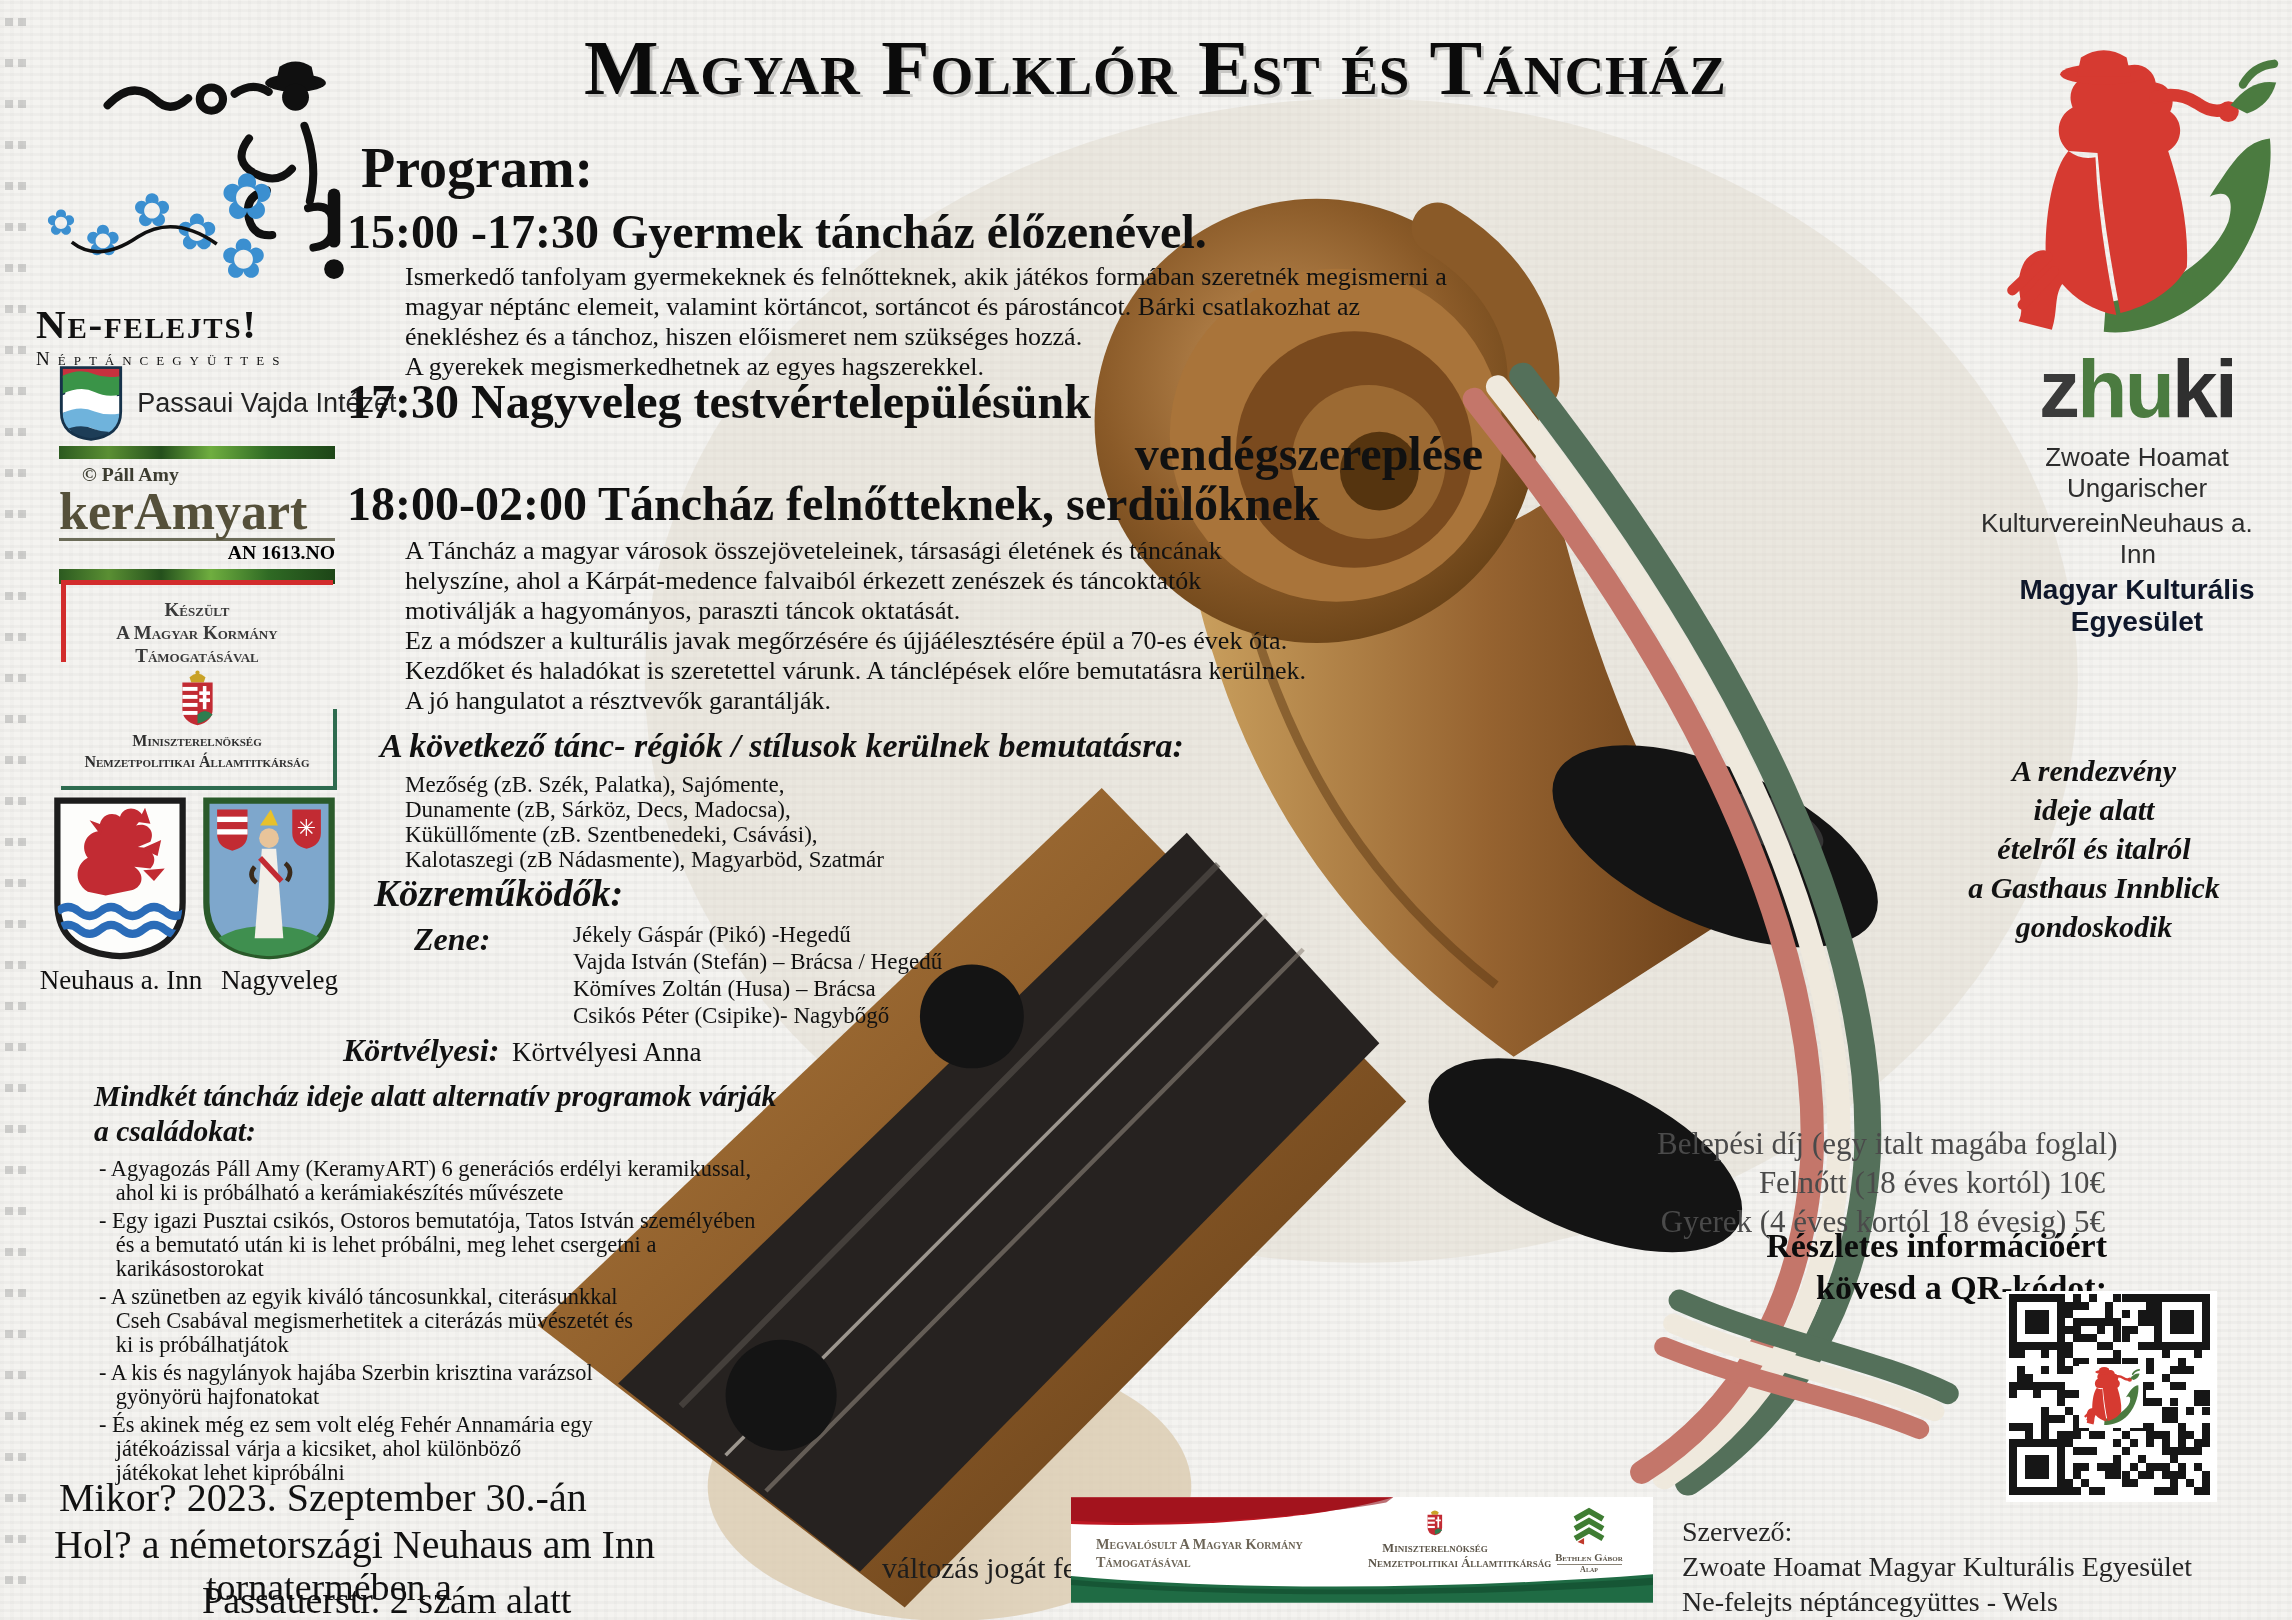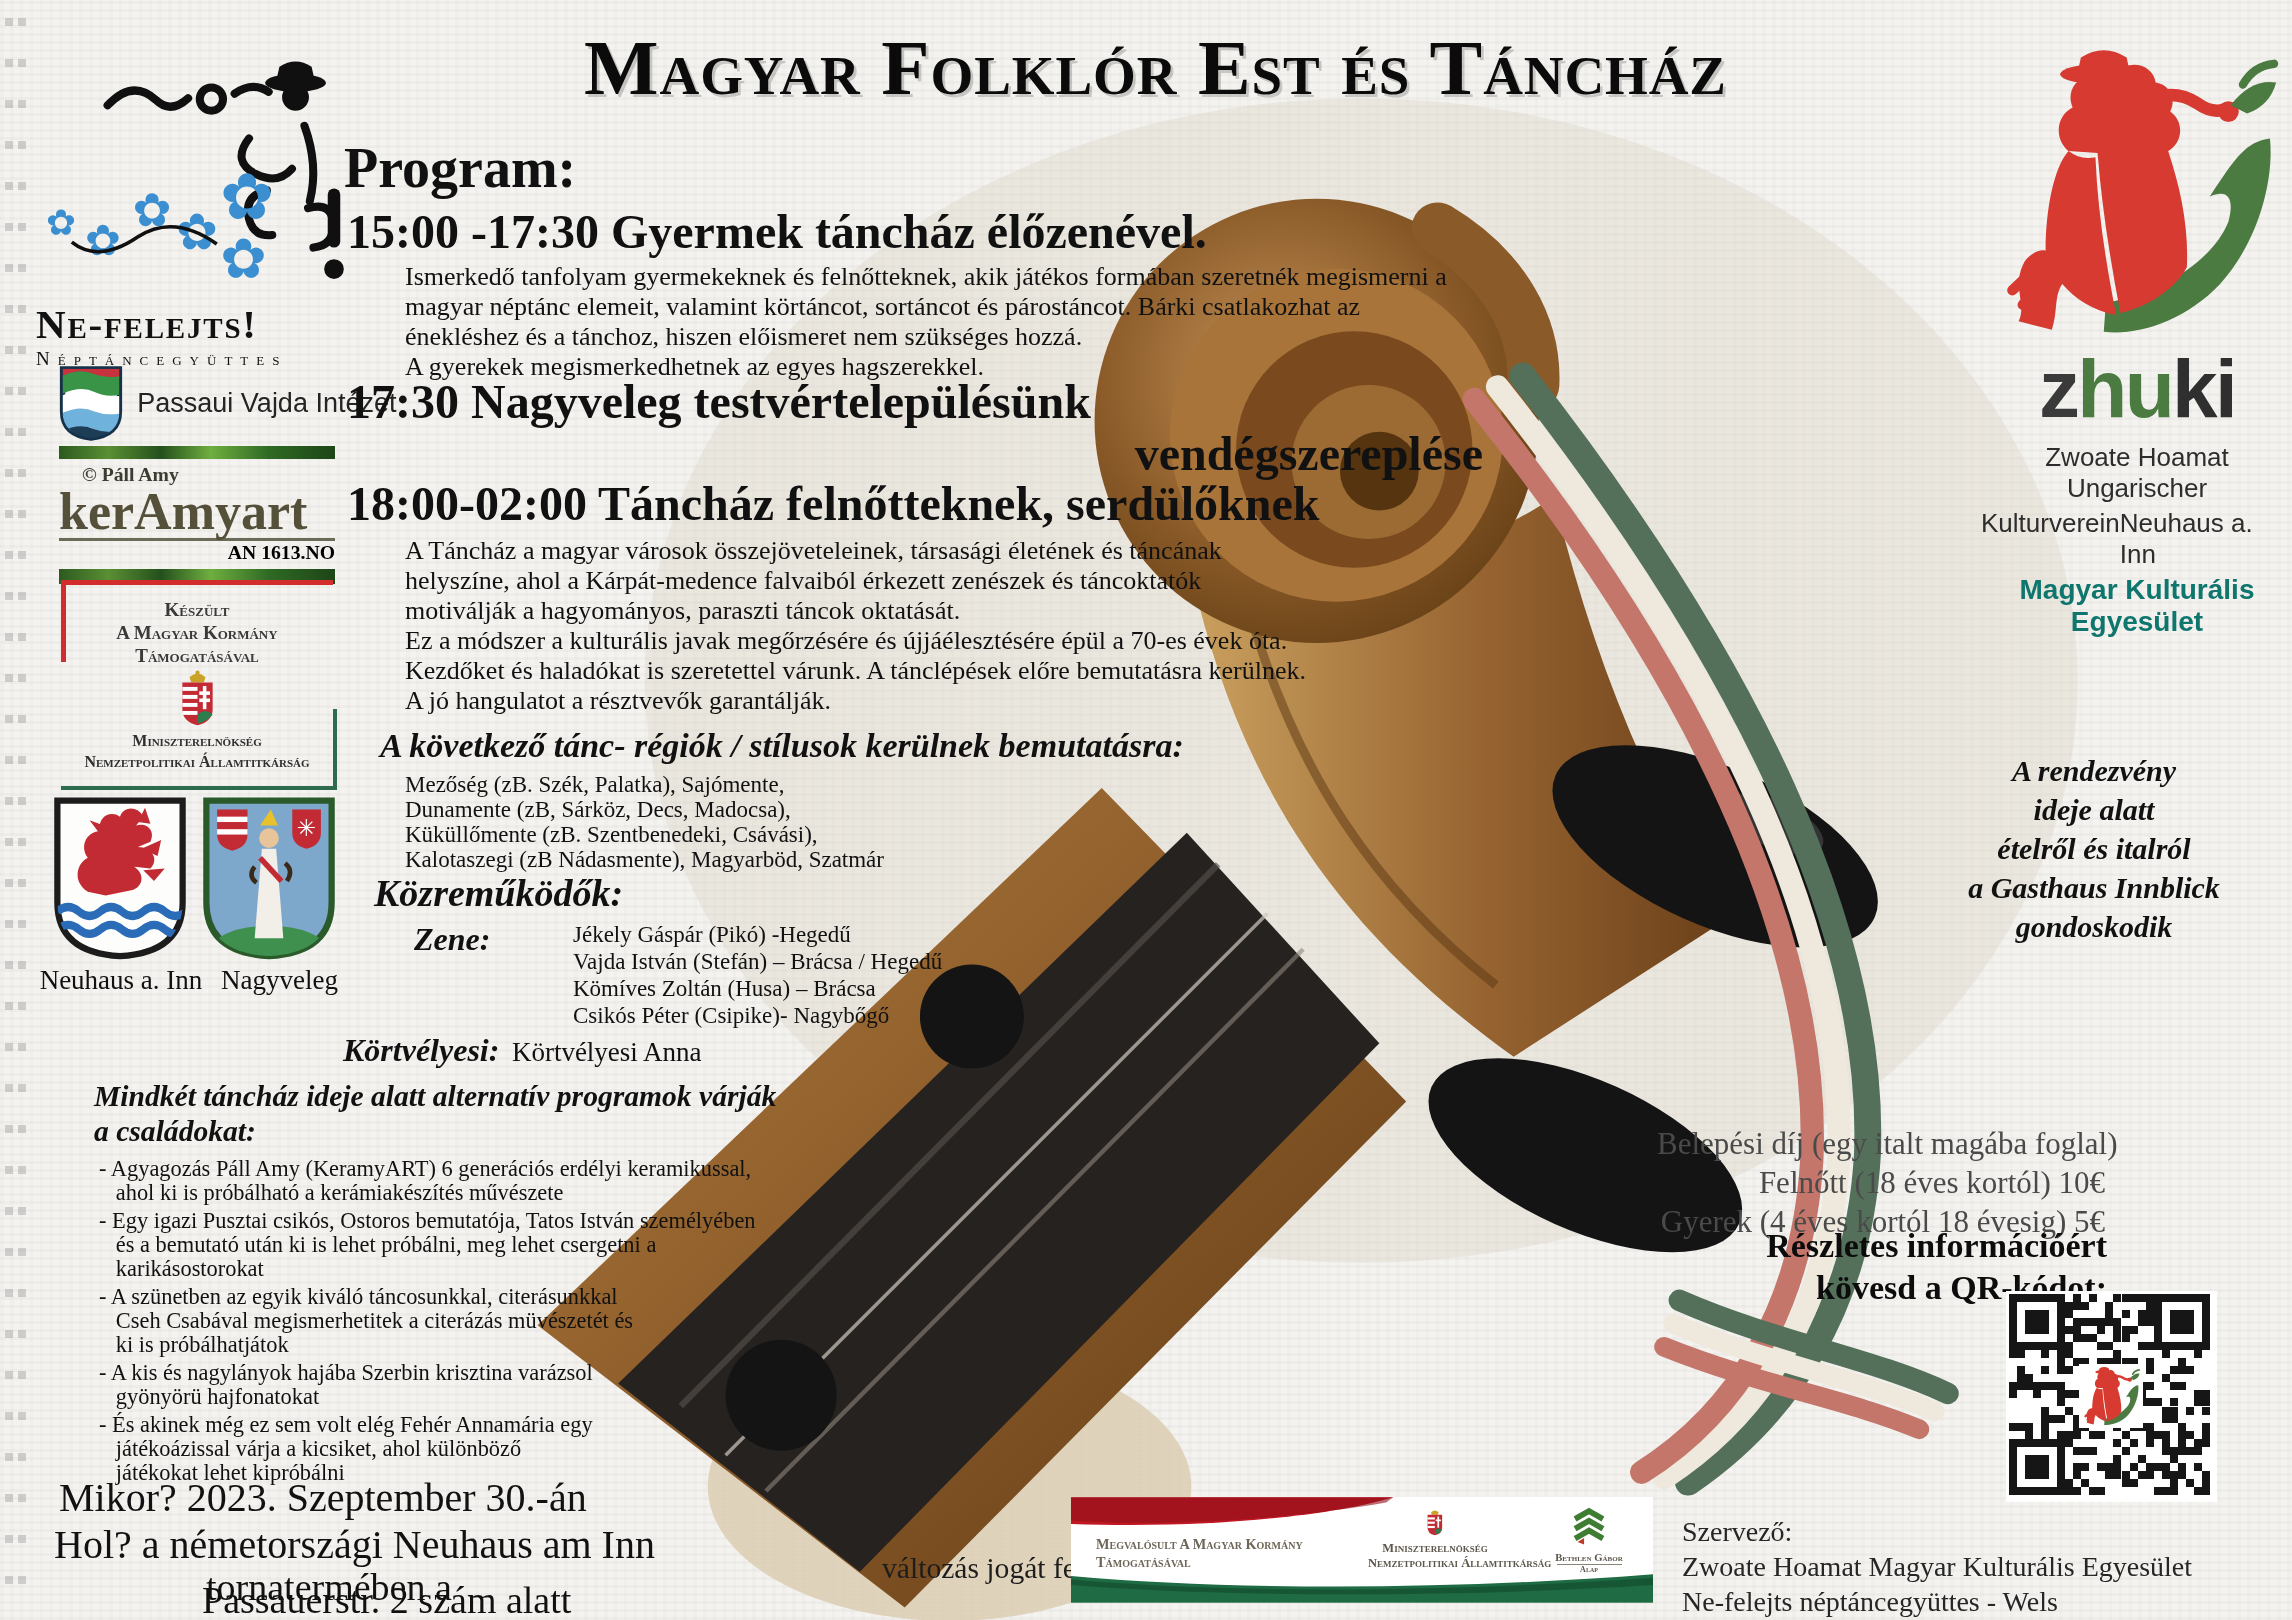--- a/index.html
+++ b/index.html
@@ -36,21 +36,21 @@
   .greenbar{background:linear-gradient(90deg,#2c5a20,#5a8f33 18%,#24501c 37%,#6fae3f 55%,#2f6a24 76%,#1d4517);}
   .keszult{border-top:5.4px solid #d22c2c;}
   .keszult .vline{position:absolute;left:0;top:0;width:5.4px;height:77px;background:#d22c2c;}
   .keszult-text{font-variant:small-caps;font-size:19px;line-height:23px;text-align:center;color:#3a3a3a;font-weight:bold;}
   .ministry-text{font-variant:small-caps;font-size:16px;line-height:20.6px;text-align:center;color:#2f2f2f;font-weight:bold;}
   .green-bracket{border-right:4.5px solid #2e6b4f;border-bottom:4.5px solid #2e6b4f;}
   .coat-label{font-size:27px;}
   
   .zhuki-word{font-family:"Liberation Sans",sans-serif;font-weight:bold;font-size:82px;letter-spacing:-2.7px;line-height:82px;}
   .zhuki-line{font-family:"Liberation Sans",sans-serif;font-size:26px;color:#2d2d2d;}
-  .zhuki-line3{font-family:"Liberation Sans",sans-serif;font-size:28px;font-weight:bold;color:#0f766e;}
+  .zhuki-line3{font-family:"Liberation Sans",sans-serif;font-size:28px;font-weight:bold;color:#0f172a;}
   .catering{font-size:30px;line-height:39px;font-weight:bold;font-style:italic;text-align:center;}
   .prices{font-size:31px;line-height:39px;color:#4a4a4a;text-align:right;}
   .qr-head{font-size:34px;line-height:42px;font-weight:bold;text-align:right;color:#0c0c0c;}
   .organizer{font-size:28px;line-height:35px;color:#262626;}
   .disclaimer{font-size:29.6px;color:#1d1d1d;}
   .when{font-size:40px;line-height:47px;}
   
   .banner{background:#fff;overflow:hidden;}
   .banner-left{font-variant:small-caps;font-weight:bold;font-size:14.3px;line-height:18px;color:#6d6557;}
   .banner-center{font-variant:small-caps;font-weight:bold;font-size:12.5px;line-height:15px;color:#5d564a;text-align:center;}
@@ -254,21 +254,21 @@
         <circle cx="76" cy="48" r="11" fill="#e8c49a"></circle>
         <path d="M66 34 L86 34 L78 16 Z" fill="#e8c12c"></path>
         <path d="M66 70 L90 96" stroke="#c22b33" stroke-width="6"></path>
         <path d="M60 80 q-8 10 2 18 M94 76 q10 8 2 20" stroke="#3a2a1a" stroke-width="5" fill="none"></path>
       </g>
     </svg>
   </div>
   <div class="abs coat-label" style="left:36px;top:965px;width:170px;text-align:center;">Neuhaus a. Inn</div>
   <div class="abs coat-label" style="left:208px;top:965px;width:143px;text-align:center;">Nagyveleg</div>
 
-  <div class="abs h-program" style="left:344px;top:136px;">Program:</div>
+  <div class="abs h-program" style="left:361px;top:136px;">Program:</div>
   <div class="abs h-slot" style="left:347px;top:204px;">15:00 -17:30 Gyermek táncház élőzenével.</div>
   <div class="abs body-lg pre" style="left:405px;top:262px;">Ismerkedő tanfolyam gyermekeknek és felnőtteknek, akik játékos formában szeretnék megismerni a
 magyar néptánc elemeit, valamint körtáncot, sortáncot és párostáncot. Bárki csatlakozhat az
 énekléshez és a tánchoz, hiszen előismeret nem szükséges hozzá.
 A gyerekek megismerkedhetnek az egyes hagszerekkel.</div>
   <div class="abs h-slot" style="left:347px;top:374px;">17:30 Nagyveleg testvértelepülésünk</div>
   <div class="abs h-slot" style="left:347px;top:426px;width:1136px;text-align:right;">vendégszereplése</div>
   <div class="abs h-slot" style="left:347px;top:476px;">18:00-02:00 Táncház felnőtteknek, serdülőknek</div>
   <div class="abs body-lg pre" style="left:405px;top:536px;">A Táncház a magyar városok összejöveteleinek, társasági életének és táncának
 helyszíne, ahol a Kárpát-medence falvaiból érkezett zenészek és táncoktatók

